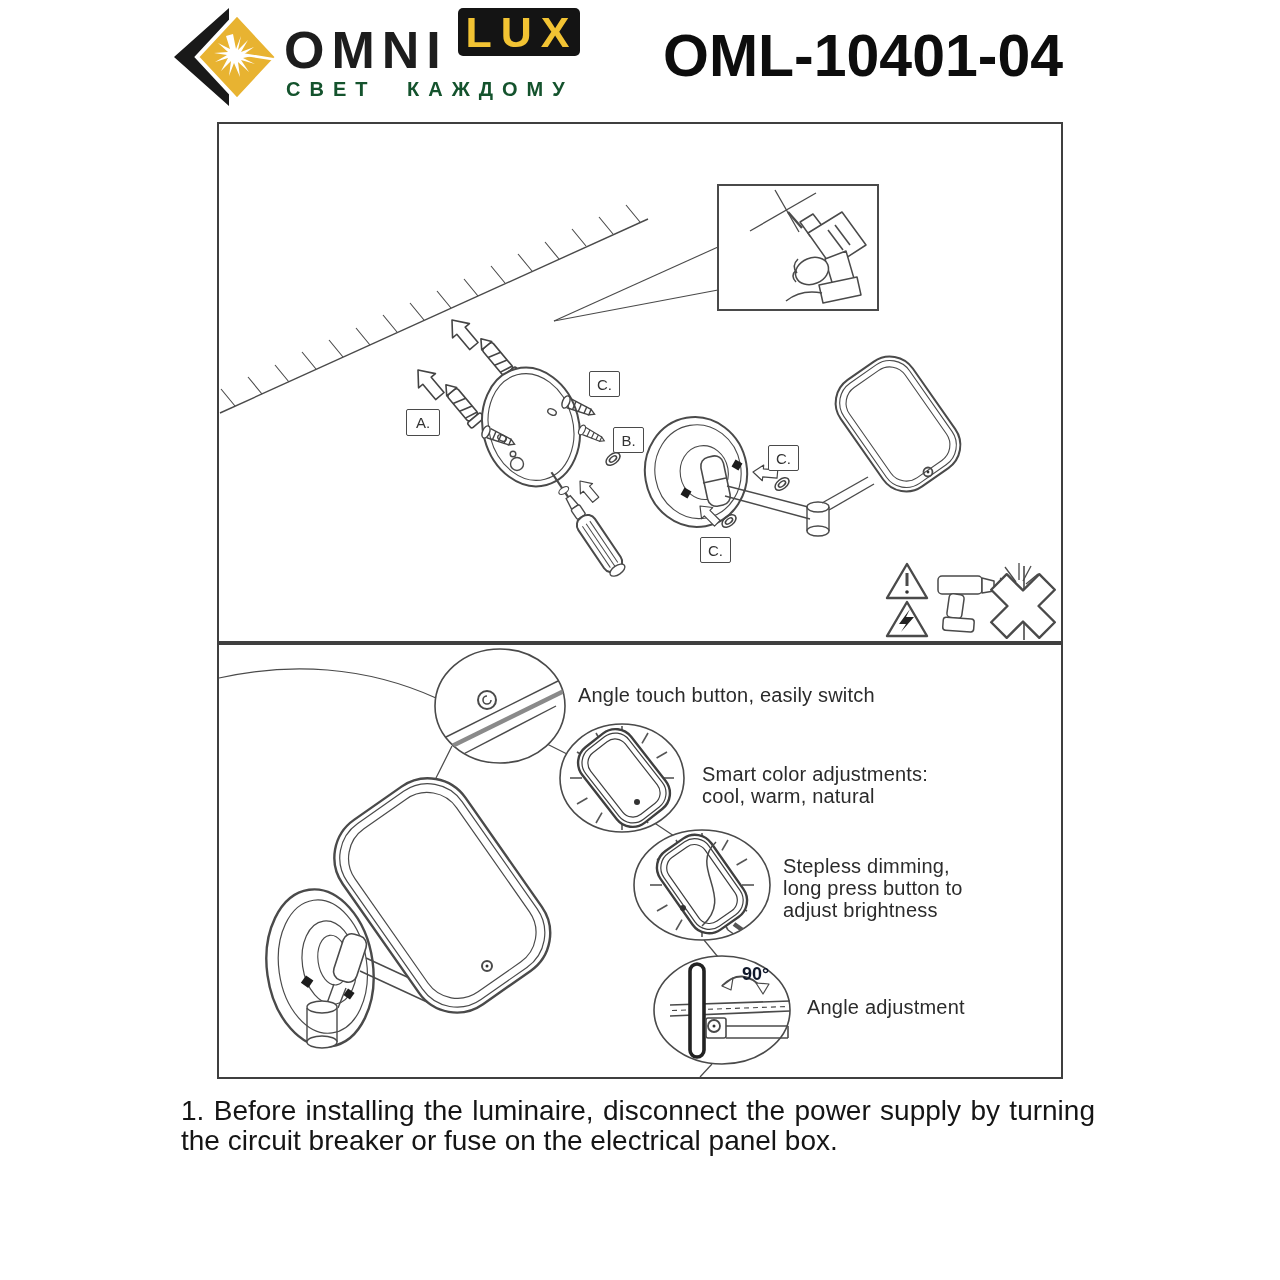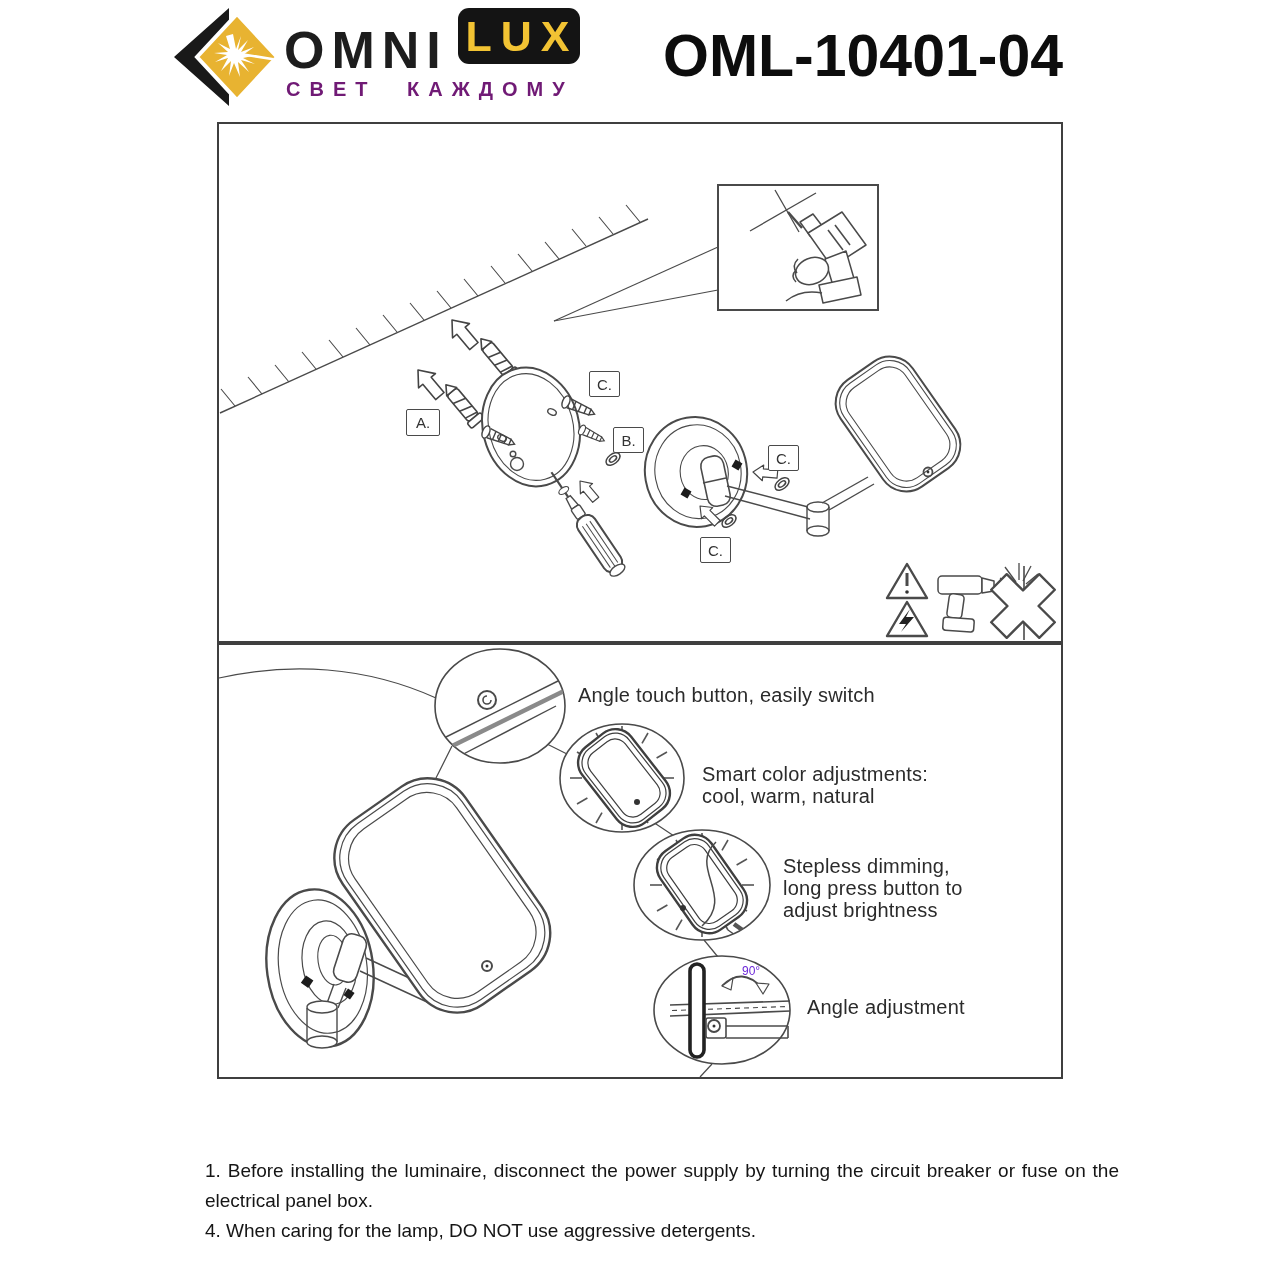--- a/index.html
+++ b/index.html
@@ -8,45 +8,45 @@
     --ink:#1a1a1a;
     --line:#444444;
   }
   html,body{margin:0;padding:0;background:#ffffff;}
   body{width:1280px;height:1280px;position:relative;overflow:hidden;
        font-family:"Liberation Sans",sans-serif;color:var(--ink);}
   .abs{position:absolute;}
 
   
   .brand-omni{left:284px;top:20px;font-size:52px;font-weight:800;letter-spacing:7px;color:#1d1d1d;}
-  .lux-box{left:458px;top:8px;width:122px;height:56px;background:var(--lux-box-black);
-           border-radius:11px;display:flex;align-items:center;justify-content:center;}
+  .lux-box{left:458px;top:8px;width:122px;height:48px;background:var(--lux-box-black);
+           border-radius:5px;display:flex;align-items:center;justify-content:center;}
   .lux-text{color:#F2C333;font-size:43px;font-weight:800;letter-spacing:9px;padding-left:6px;}
   .tagline{left:286px;top:78px;width:296px;font-size:20px;font-weight:700;letter-spacing:9px;
-           word-spacing:16px;color:#701a75;white-space:nowrap;}
+           word-spacing:16px;color:#14532d;white-space:nowrap;}
   .model{left:663px;top:22px;width:410px;font-size:59px;font-weight:700;color:#0d0d0d;white-space:nowrap;}
 
   
   .box{position:absolute;border:2px solid #3f3f3f;background:transparent;}
   .box-top{left:217px;top:122px;width:842px;height:517px;}
   .box-bottom{left:217px;top:643px;width:842px;height:432px;}
 
   
   .label-box{position:absolute;border:1.6px solid #4a4a4a;background:#fff;color:#333;
              font-size:15px;font-weight:400;display:flex;align-items:center;justify-content:center;
              border-radius:2px;}
 
   
   .feature{position:absolute;color:#2b2b2b;font-size:20px;line-height:22px;letter-spacing:0.2px;}
   .feature span{display:block;}
-  .deg-label{position:absolute;font-size:12px;color:#6d28d9;}
-
-  
-  .instructions{position:absolute;left:181px;top:1156px;width:914px;font-size:19px;
-                line-height:30px;color:#151515;text-align:justify;margin-left:24px;}
+  .deg-label{position:absolute;font-size:18px;color:#0f172a;font-weight:bold;}
+
+  
+  .instructions{position:absolute;left:181px;top:1096px;width:914px;font-size:28px;
+                line-height:30px;color:#151515;text-align:justify;}
   .instructions p{margin:0;}
 
   svg.art{position:absolute;left:0;top:0;pointer-events:none;}
 </style>
 </head>
 <body>
 
 <svg class="art" width="1280" height="120" viewBox="0 0 1280 120">
   <g>
     <path d="M229 8 L174 57 L229 106 L229 80 L204 57 L229 34 Z" fill="#191919"></path>
@@ -384,14 +384,13 @@
   <span>long press button to</span>
   <span>adjust brightness</span>
 </div>
 <div class="feature" style="left:807px;top:996px">
   <span>Angle adjustment</span>
 </div>
 <div class="deg-label" style="left:742px;top:964px">90°</div>
 
 <div class="instructions">
   <p>1. Before installing the luminaire, disconnect the power supply by turning the circuit breaker or fuse on the electrical panel box.</p>
-  <p>4. When caring for the lamp, DO NOT use aggressive detergents.</p>
 </div>
 
 </body></html>

